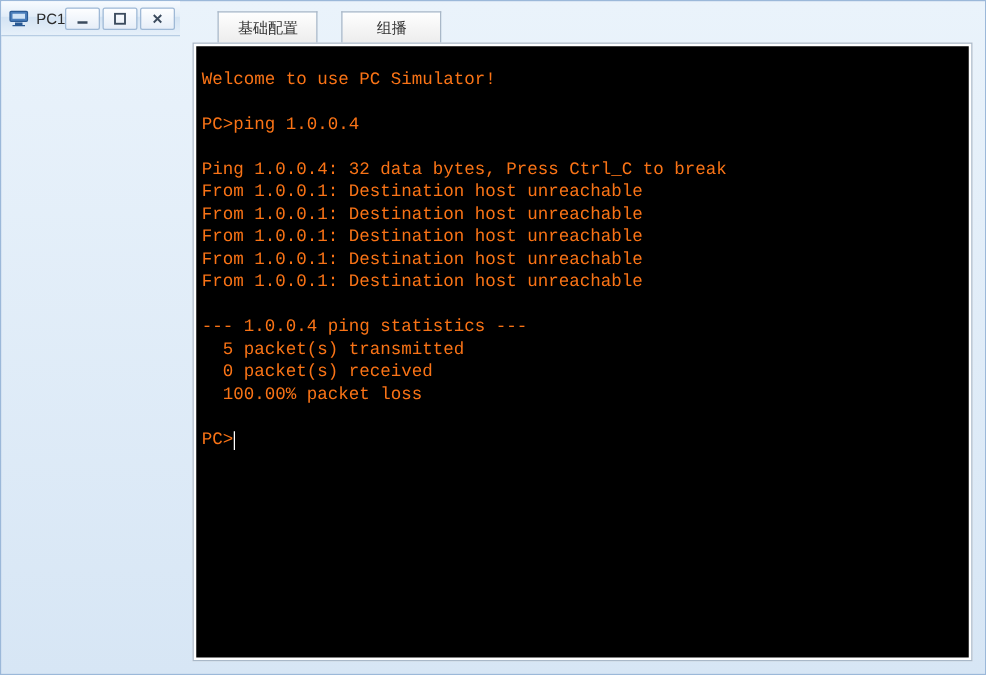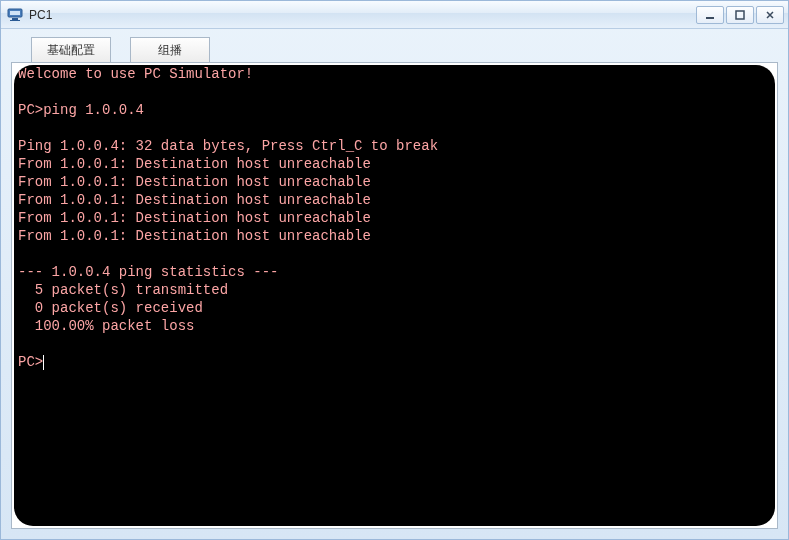--- a/index.html
+++ b/index.html
@@ -9,21 +9,21 @@
     width: 789px;
     height: 540px;
     overflow: hidden;
   }
   .window {
     width: 789px;
     height: 540px;
     border: 1px solid #9bb8d9;
     background: linear-gradient(to bottom, #eaf3fb 0%, #d7e6f5 100%);
     display: flex;
-    flex-direction: column;
+    flex-direction: row;
   }
   .titlebar {
     height: 28px;
     display: flex;
     align-items: center;
     padding: 0 4px 0 6px;
     background: linear-gradient(to bottom, #f7fbff 0%, #e2edf8 45%, #d3e3f3 46%, #e6f0fa 100%);
     border-bottom: 1px solid #b8cde4;
   }
   .app-icon {
@@ -82,29 +82,28 @@
     border: 1px solid #a9b8c8;
     background: #fff;
     padding: 2px;
     display: flex;
     position: relative;
     margin-top: -1px;
   }
   .terminal {
     flex: 1;
     background: #000;
-    color: #fca5a5;
+    color: #f97316;
     font-family: "Courier New", monospace;
     font-size: 14px;
     line-height: 18px;
-    padding: 0 4px;
+    padding: 18px 4px;
     white-space: pre;
     overflow: hidden;
     position: relative;
-    border-radius: 19px;
   }
   .cursor {
     display: inline-block;
     width: 1px;
     height: 15px;
     background: #fff;
     vertical-align: text-bottom;
     margin-left: 0px;
     animation: blink 1s steps(1) infinite;
   }

